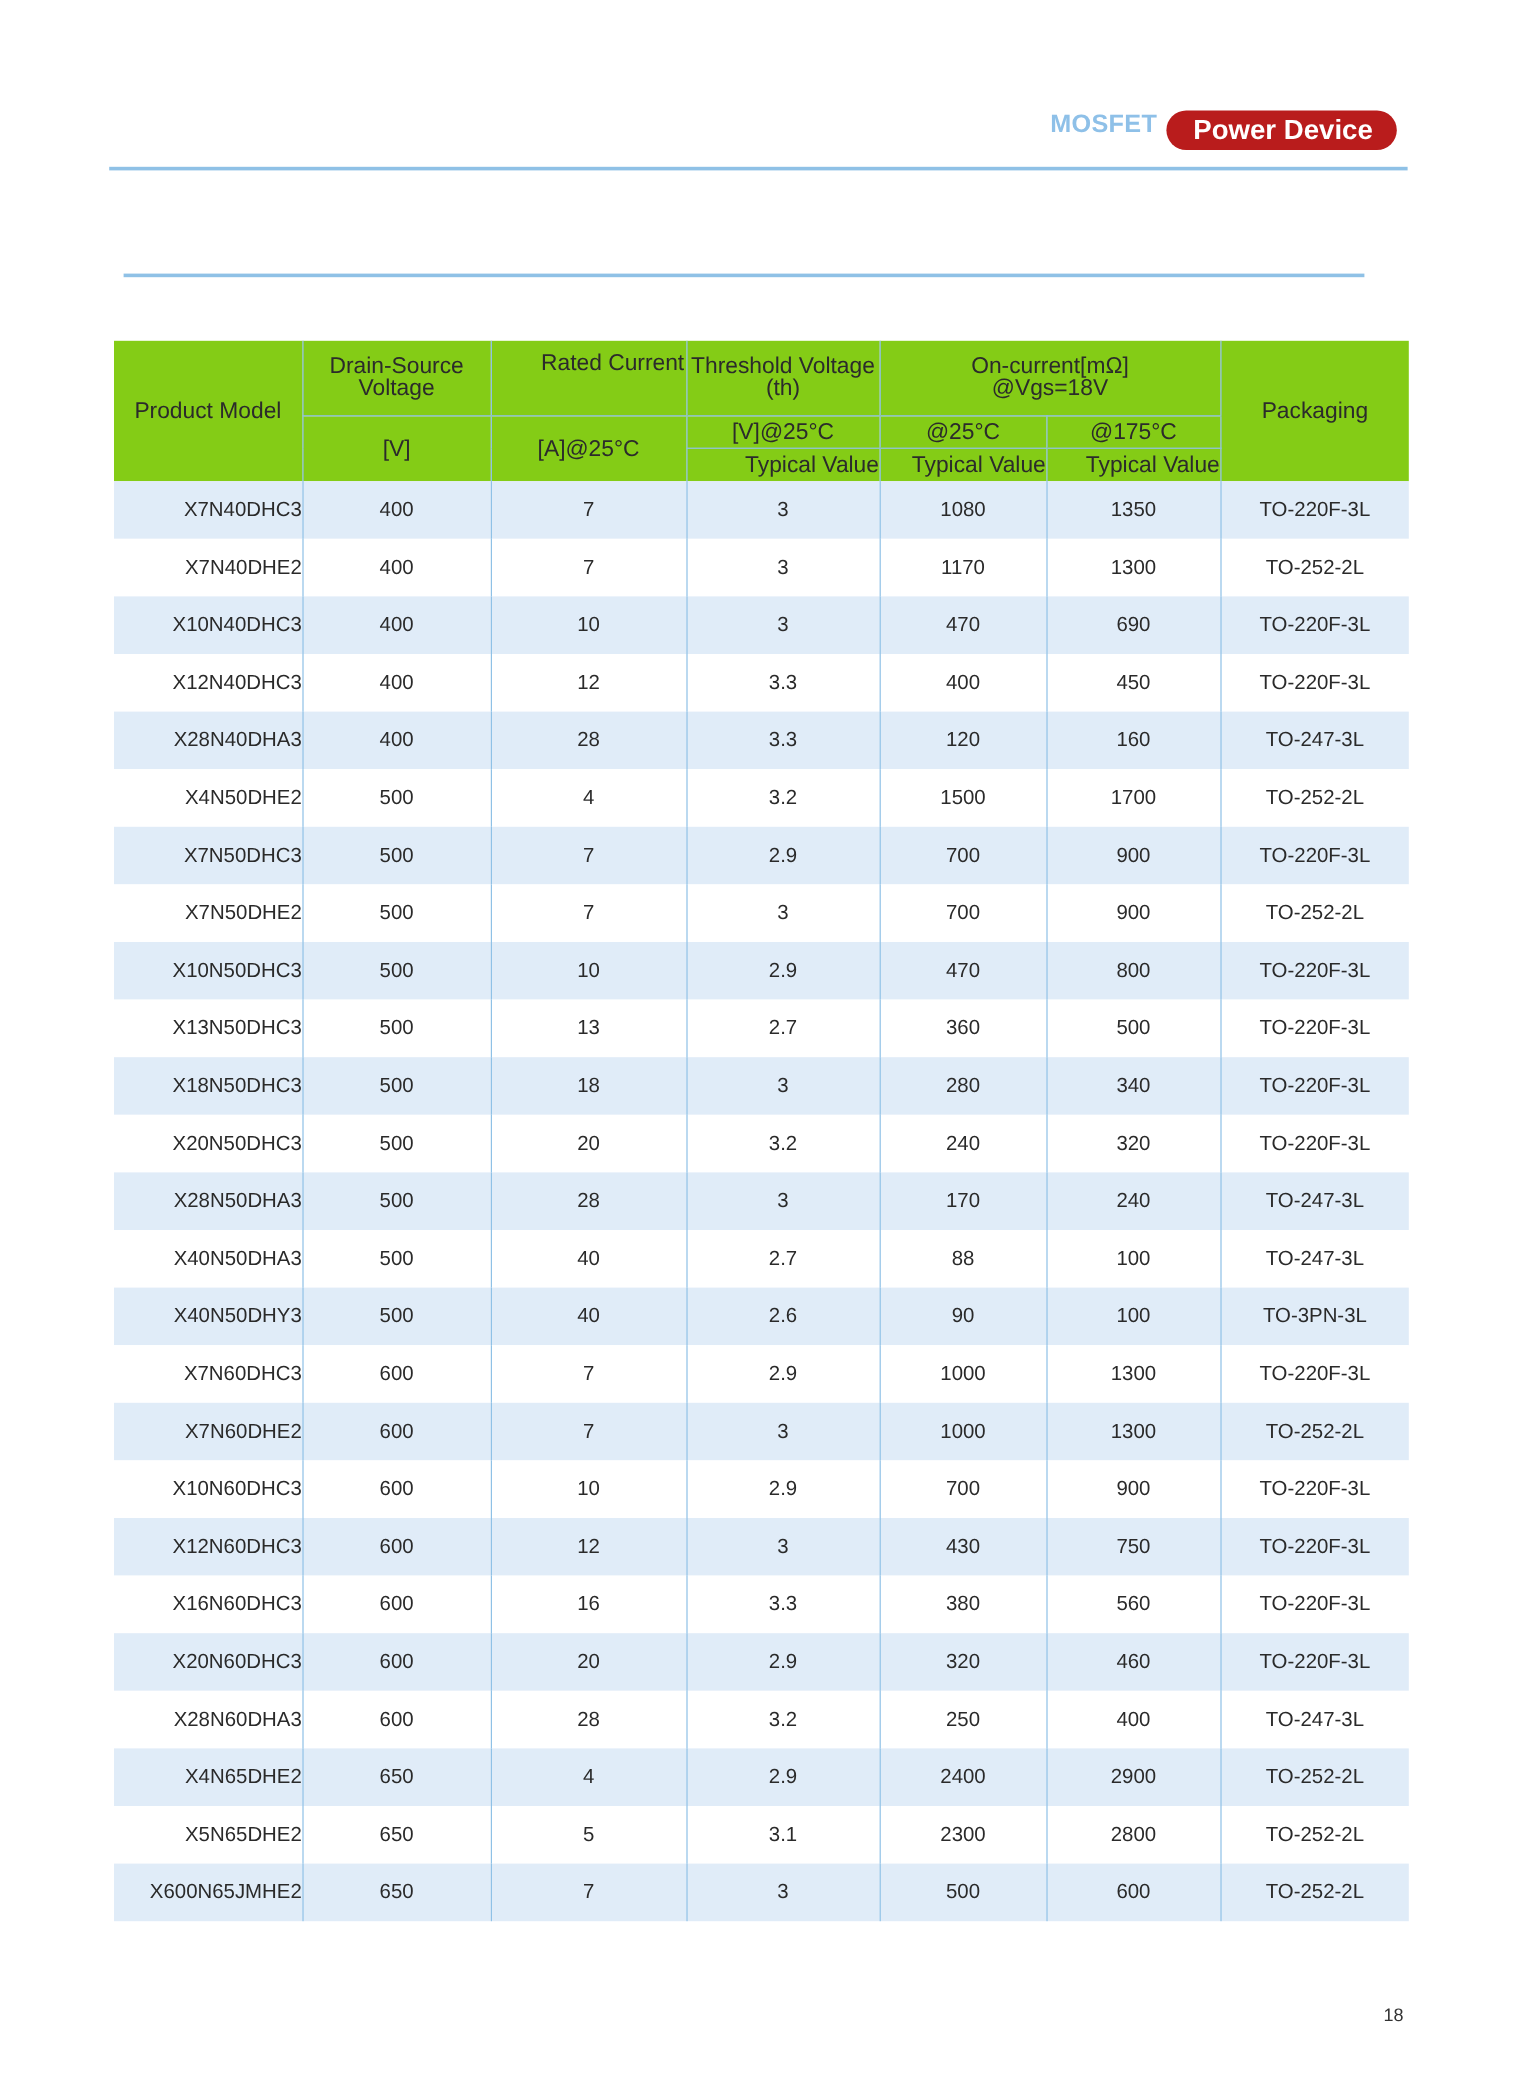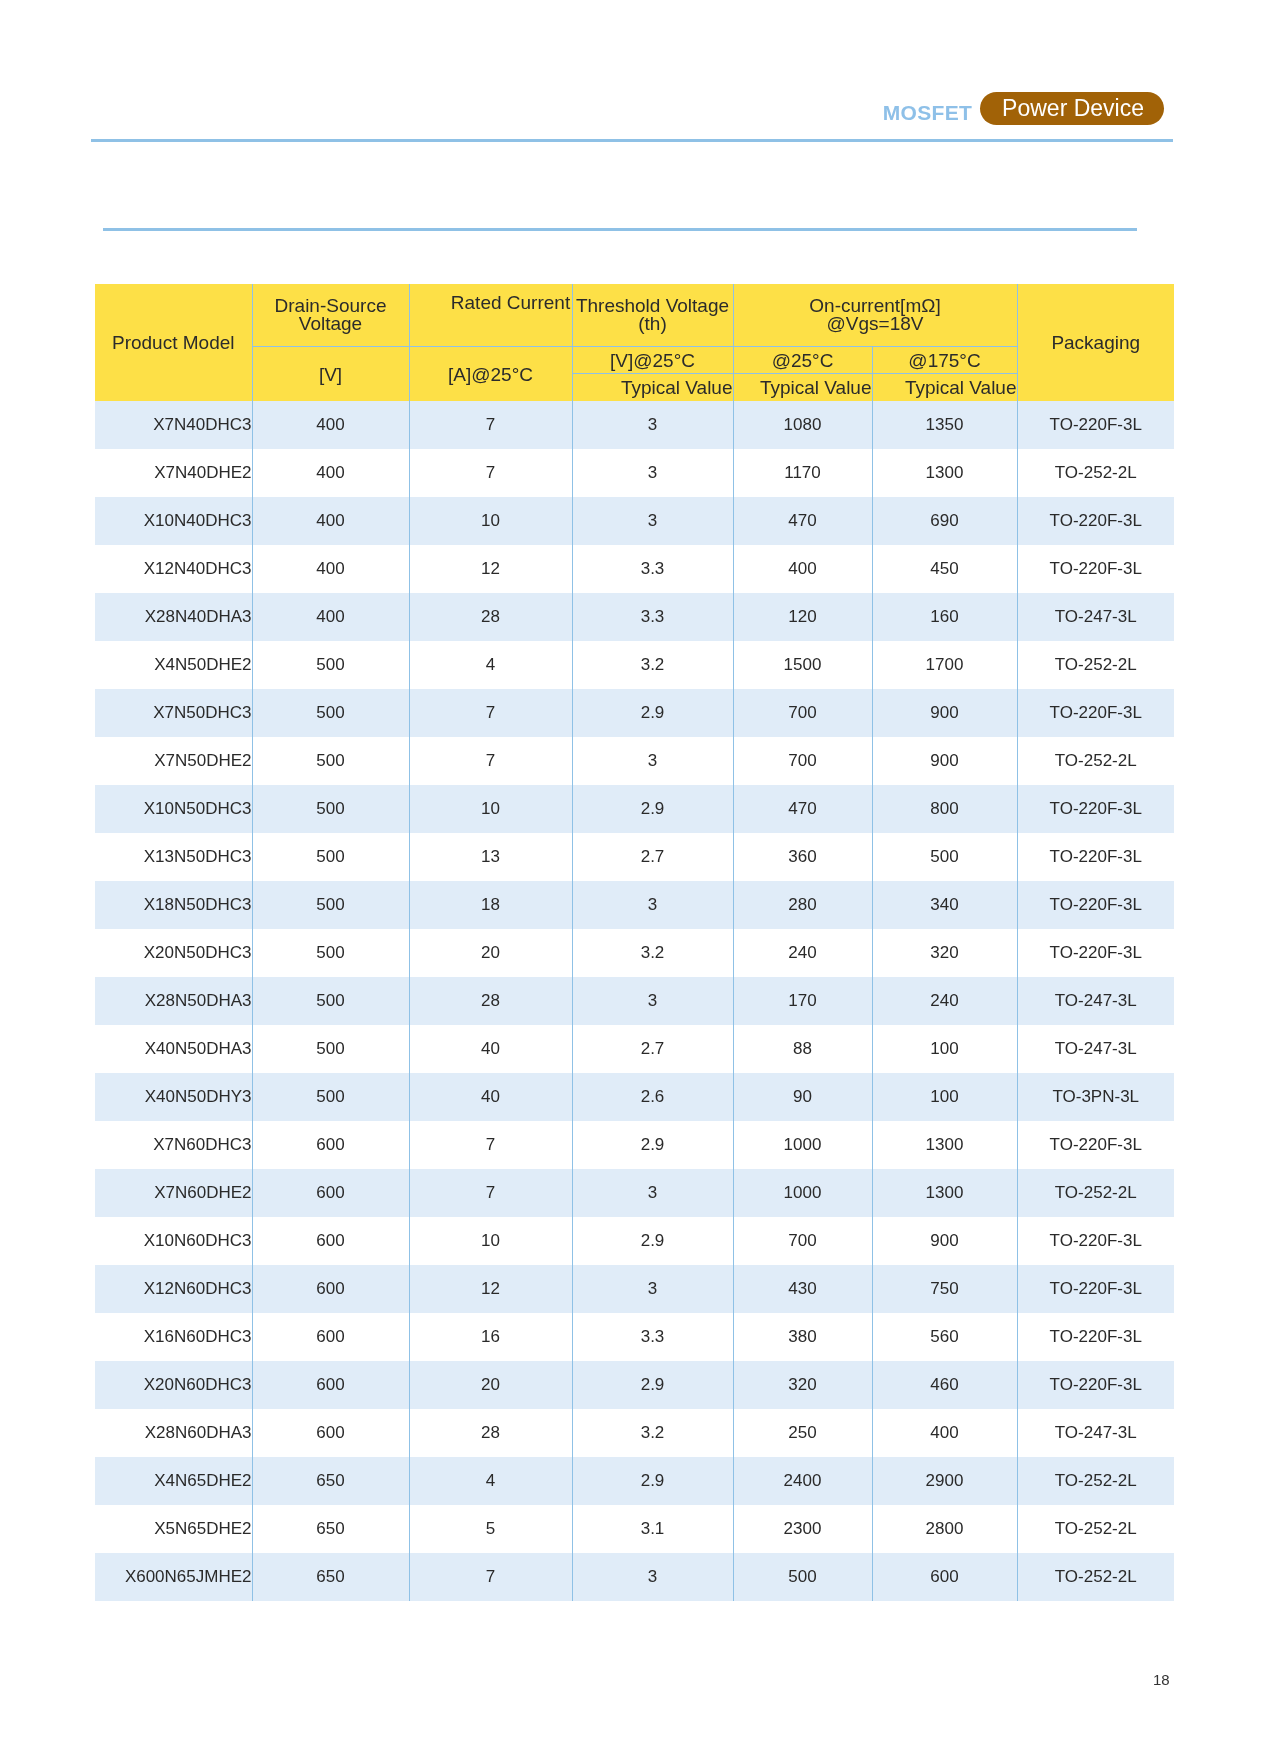--- a/index.html
+++ b/index.html
@@ -1,39 +1,39 @@
 <!DOCTYPE html>
 <html><head>
 <meta charset="utf-8">
 <style>
   html, body { margin: 0; padding: 0; background: #ffffff; }
   body { width: 1280px; height: 1749px; position: relative; overflow: hidden;
          font-family: "Liberation Sans", "DejaVu Sans", sans-serif; color: #2a2a2a; }
 
   .top-header { position: absolute; left: 91px; top: 92px; width: 1082px; height: 50px; }
-  .brand { position: absolute; right: 9px; top: 0; display: flex; align-items: flex-end; }
+  .brand { position: absolute; right: 9px; top: 0; display: flex; align-items: flex-start; }
   .brand-mosfet { color: #8ec0e8; font-weight: bold; font-size: 21px; letter-spacing: 0.3px; margin-right: 8px; }
-  .brand-pill { background: #a16207; color: #ffffff; font-weight: normal; font-size: 23px;
+  .brand-pill { background: #b91c1c; color: #ffffff; font-weight: bold; font-size: 23px;
                 border-radius: 17px; height: 33px; line-height: 33px; padding: 0 20px 0 22px; }
   .top-rule { position: absolute; left: 0; top: 47px; width: 1082px; height: 3px; background: #8fc1e6; }
 
   .section-title-row { position: absolute; left: 93px; top: 206px; width: 1044px; height: 44px; display: flex; align-items: center; }
   .section-title { color: #2d7fc1; font-weight: bold; font-size: 31px; white-space: nowrap; letter-spacing: -0.2px; }
   .title-rule { flex: 1; height: 3px; background: #8fc1e6; margin-left: 10px; margin-top: 2px; }
 
   table.spec { position: absolute; left: 95px; top: 284px; width: 1079px; border-collapse: collapse; table-layout: fixed; }
   table.spec col.c1 { width: 157px; }
   table.spec col.c2 { width: 157px; }
   table.spec col.c3 { width: 163px; }
   table.spec col.c4 { width: 161px; }
   table.spec col.c5 { width: 139px; }
   table.spec col.c6 { width: 145px; }
   table.spec col.c7 { width: 157px; }
 
-  thead th { background: #fde047; color: #2b2b2b; font-weight: normal; font-size: 19px; line-height: 19px;
+  thead th { background: #84cc16; color: #2b2b2b; font-weight: normal; font-size: 19px; line-height: 19px;
              text-align: center; vertical-align: middle; padding: 0; }
   thead tr.h1 th { height: 53px; }
   thead tr.h2 th { height: 26px; }
   thead tr.h3 th { height: 27px; text-align: right; }
   thead th { border-left: 1px solid #8fc1e6; border-bottom: 1px solid #8fc1e6; }
   thead th.first { border-left: none; }
   thead th.nobottom { border-bottom: none; }
   thead th.pkg { border-bottom: none; }
   .two-line { display: block; line-height: 18px; }
 

